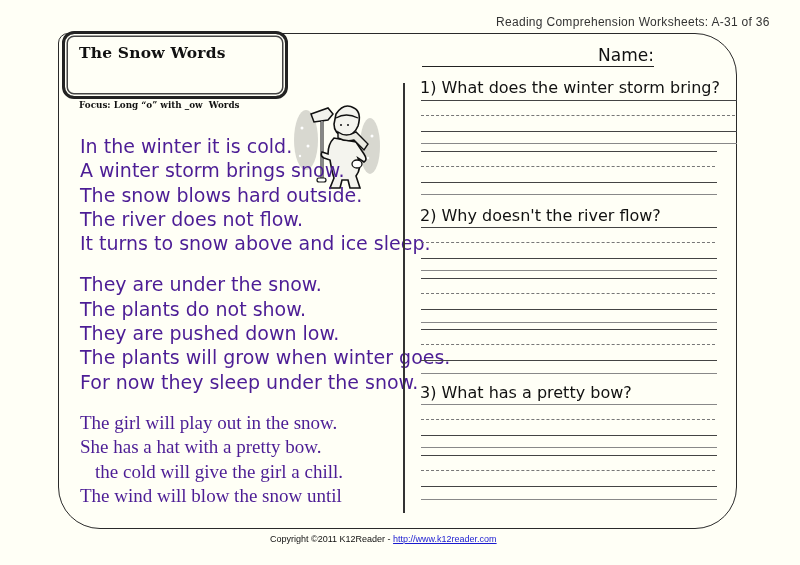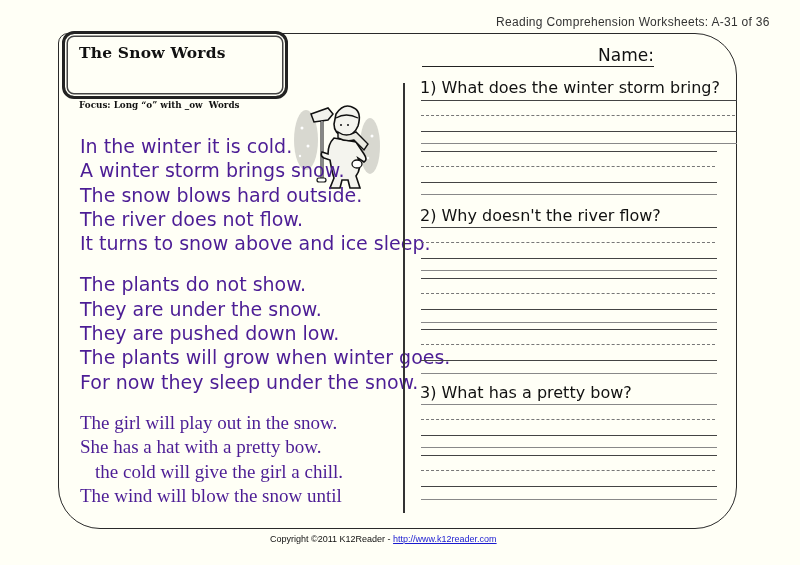--- a/index.html
+++ b/index.html
@@ -121,22 +121,22 @@
 
 <div class="passage">
   <div class="stanza">
     <span class="line">In the winter it is cold.</span>
     <span class="line">A winter storm brings snow.</span>
     <span class="line">The snow blows hard outside.</span>
     <span class="line">The river does not flow.</span>
     <span class="line">It turns to snow above and ice sleep.</span>
   </div>
   <div class="stanza">
+    <span class="line">They are under the snow.</span>
     <span class="line">The plants do not show.</span>
-    <span class="line">They are under the snow.</span>
     <span class="line">They are pushed down low.</span>
     <span class="line">The plants will grow when winter goes.</span>
     <span class="line">For now they sleep under the snow.</span>
   </div>
   <div class="stanza">
     <span class="line">The girl will play out in the snow.</span>
     <span class="line">She has a hat with a pretty bow.</span>
     <span class="line indent">the cold will give the girl a chill.</span>
     <span class="line">The wind will blow the snow until</span>
   </div>

